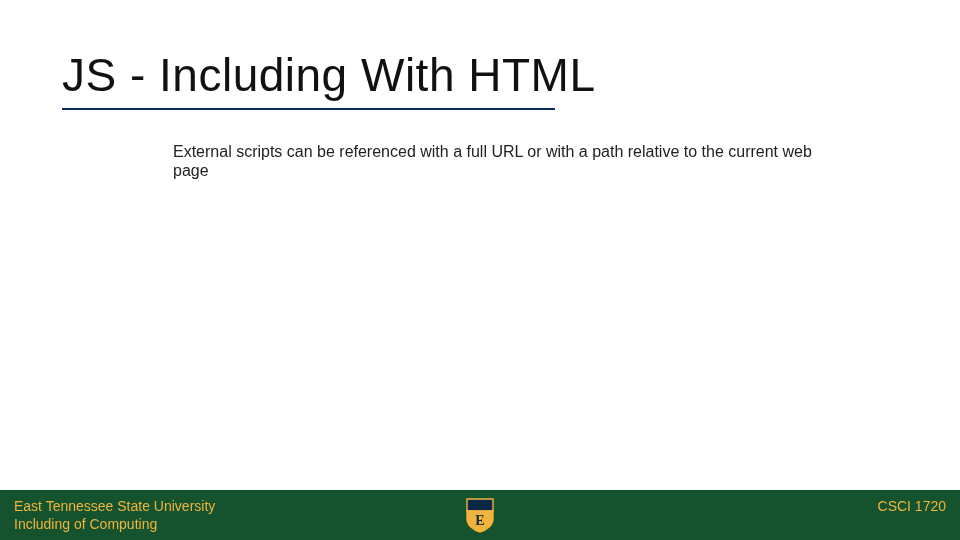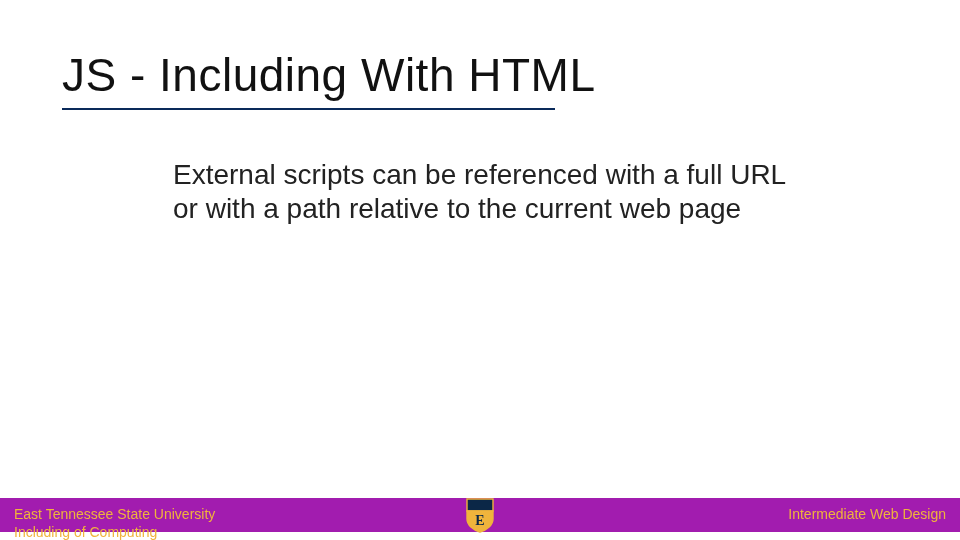--- a/index.html
+++ b/index.html
@@ -20,34 +20,33 @@
     top: 108px;
     width: 493px;
     height: 2px;
     background: #0a2a5a;
   }
   .body {
     position: absolute;
     left: 173px;
     top: 142px;
     width: 640px;
-    font-size: 28px;
+    font-size: 16px;
     font-weight: 300;
     color: #222;
     line-height: 1.2;
-    margin-top: 16px;
   }
   .body p { margin-bottom: 24px; }
   .footer {
     position: absolute;
     left: 0;
-    bottom: 8px;
+    bottom: 0;
     width: 960px;
-    height: 34px;
-    background: #a21caf;
+    height: 50px;
+    background: #14532d;
     color: #f0b43c;
     font-family: "Segoe UI", Arial, sans-serif;
   }
   .footer-left, .footer-right {
     position: absolute;
     top: 7px;
     font-size: 14px;
     line-height: 1.3;
   }
   .footer-left { left: 14px; text-align: left; }
@@ -89,17 +88,17 @@
       <div class="line2">Including of Computing</div>
     </div>
     <div class="logo">
       <svg class="shield-svg" viewBox="0 0 30 36">
         <path class="shield-top" d="M2 2 H28 V14 H2 Z"></path>
         <path class="shield-bottom" d="M2 14 H28 V22 C28 28 22 33 15 35 C8 33 2 28 2 22 Z"></path>
         <text class="shield-letter" x="15" y="28">E</text>
       </svg>
     </div>
     <div class="footer-right">
-      <div class="line2">Intermediate Web Design</div>
+      <div class="line1">CSCI 1720</div>
     </div>
   </div>
 
 </div>
 
 </body></html>

